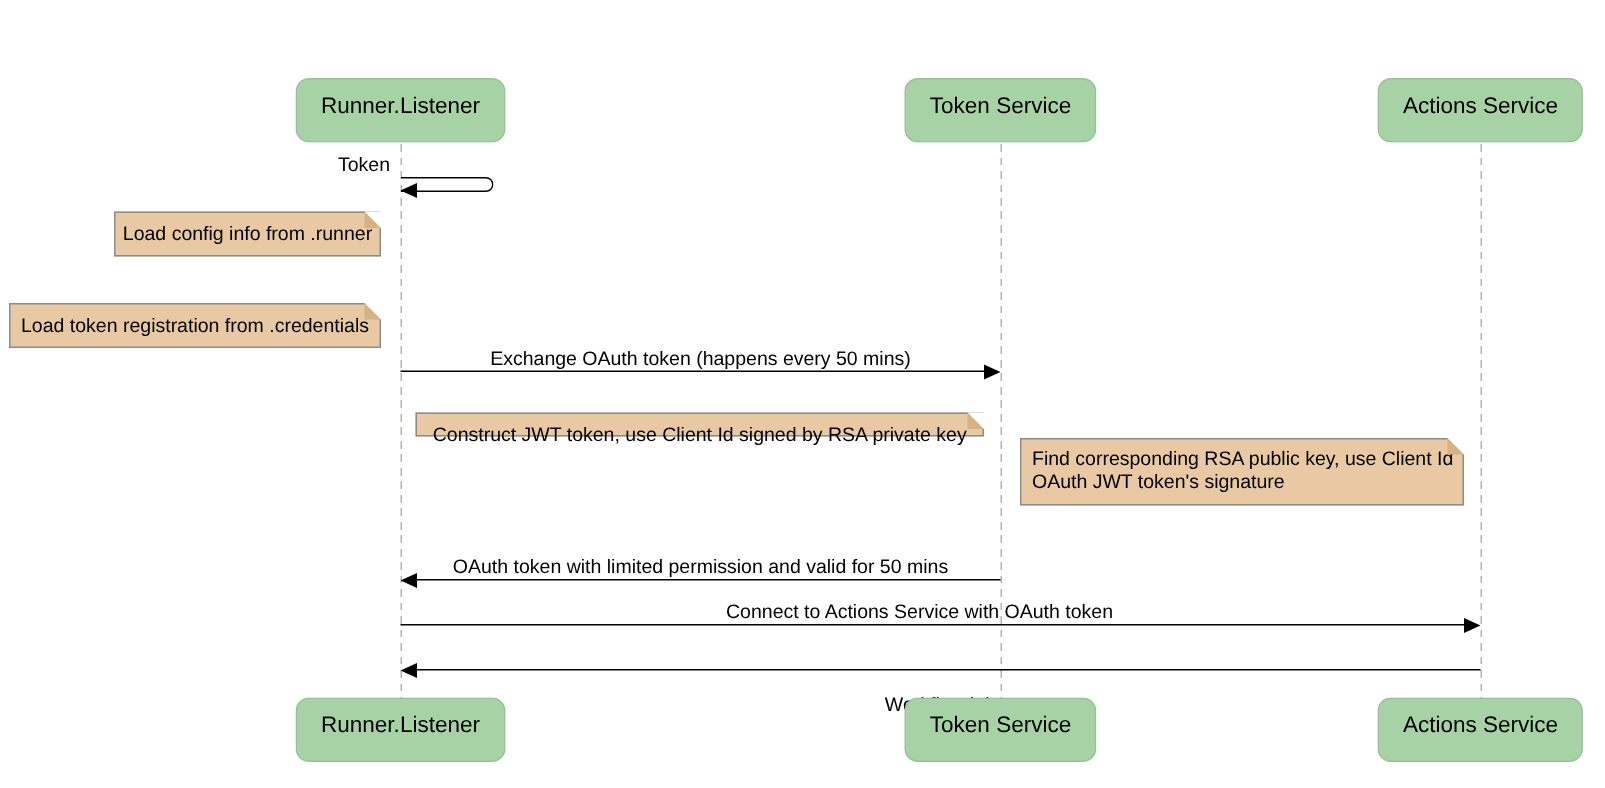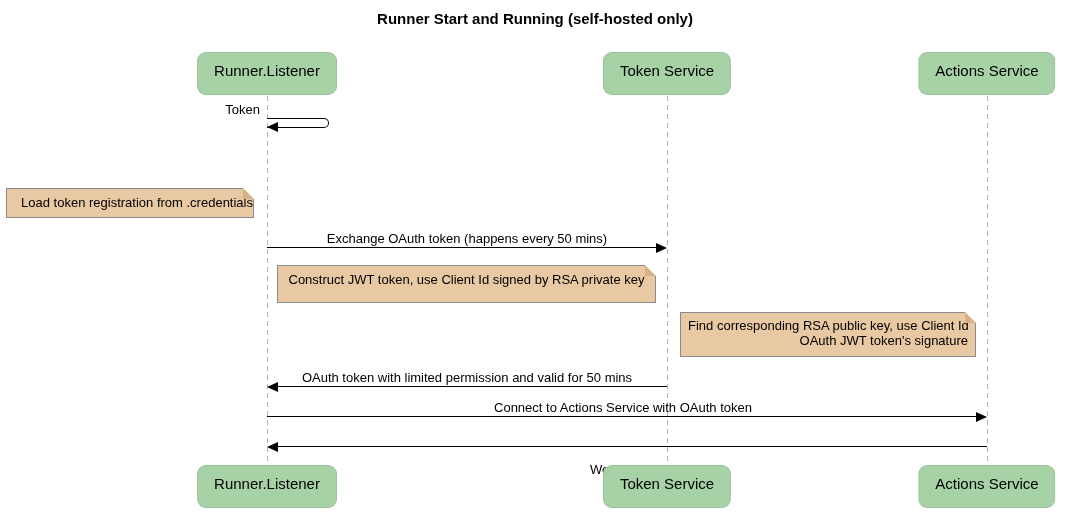--- a/index.html
+++ b/index.html
@@ -54,60 +54,63 @@
     content:"";position:absolute;top:-1px;right:-1px;width:0;height:0;
     border-style:solid;border-width:0 11px 11px 0;
     border-color:#ffffff #ffffff var(--note-fold,#d5b184) var(--note-fold,#d5b184);
   }
 </style>
 </head>
 <body>
 
 <div id="canvas">
 
-  <div class="title">Runner Start and Running (self-hosted only)</div>
 
   <div class="lifeline" style="left:266.5px;"></div>
   <div class="lifeline" style="left:666.5px;"></div>
   <div class="lifeline" style="left:986.5px;"></div>
 
   <div class="actor top" style="left:267px;">Runner.Listener</div>
   <div class="actor top" style="left:667px;">Token Service</div>
   <div class="actor top" style="left:987px;">Actions Service</div>
 
   <div class="msg-label" style="left:160px;top:103px;width:100px;text-align:right;">Token</div>
   <div class="self-loop"></div>
   <div class="arrow-left" style="left:267px;top:122px;"></div>
 
+  <div class="note center" style="left:76px;top:141px;width:178px;height:30px;line-height:28px;">
+    <span>Load config info from .runner</span>
+    <span class="note-fold"></span>
+  </div>
 
-  <div class="note center" style="left:6px;top:188px;width:248px;height:30px;line-height:28px;text-align:right;">
+  <div class="note center" style="left:6px;top:202px;width:248px;height:30px;line-height:28px;">
     <span>Load token registration from .credentials</span>
     <span class="note-fold"></span>
   </div>
 
   <div class="msg-label" style="left:267px;top:232px;width:400px;">Exchange OAuth token (happens every 50 mins)</div>
   <div class="msg-line" style="left:267px;top:247px;width:390px;"></div>
   <div class="arrow-right" style="left:656px;top:243px;"></div>
 
-  <div class="note center" style="left:277px;top:265px;width:379px;height:38px;line-height:28px;text-align:center;">
+  <div class="note center" style="left:277px;top:275px;width:379px;height:16px;line-height:28px;text-align:center;">
     <span>Construct JWT token, use Client Id signed by RSA private key</span>
     <span class="note-fold"></span>
   </div>
 
-  <div class="note" style="left:680px;top:312px;width:296px;height:45px;padding-top:5px;text-align:right;">
+  <div class="note" style="left:680px;top:292px;width:296px;height:45px;padding-top:5px;">
     <div class="ln">Find corresponding RSA public key, use Client Id</div>
     <div class="ln">OAuth JWT token's signature</div>
     <span class="note-fold"></span>
   </div>
 
   <div class="msg-label" style="left:267px;top:371px;width:400px;">OAuth token with limited permission and valid for 50 mins</div>
   <div class="msg-line" style="left:278px;top:386px;width:389px;"></div>
   <div class="arrow-left" style="left:267px;top:382px;"></div>
 
-  <div class="msg-label" style="left:263px;top:401px;width:720px;text-align:center;">Connect to Actions Service with OAuth token</div>
+  <div class="msg-label" style="left:253px;top:401px;width:720px;text-align:center;">Connect to Actions Service with OAuth token</div>
   <div class="msg-line" style="left:267px;top:416px;width:709px;"></div>
   <div class="arrow-right" style="left:976px;top:412px;"></div>
 
   <div class="msg-label" style="left:267px;top:431px;width:720px;margin-top:32px;">Workflow job</div>
   <div class="msg-line" style="left:278px;top:446px;width:709px;"></div>
   <div class="arrow-left" style="left:267px;top:442px;"></div>
 
   <div class="actor bottom" style="left:267px;">Runner.Listener</div>
   <div class="actor bottom" style="left:667px;">Token Service</div>
   <div class="actor bottom" style="left:987px;">Actions Service</div>

